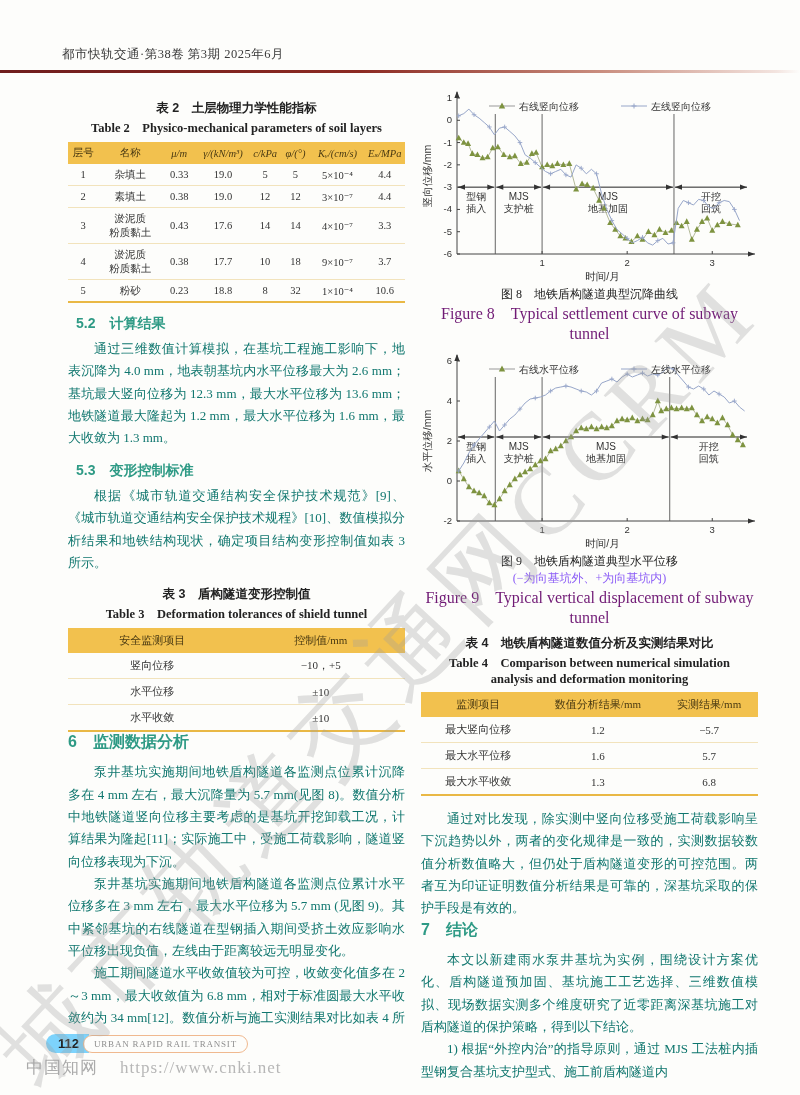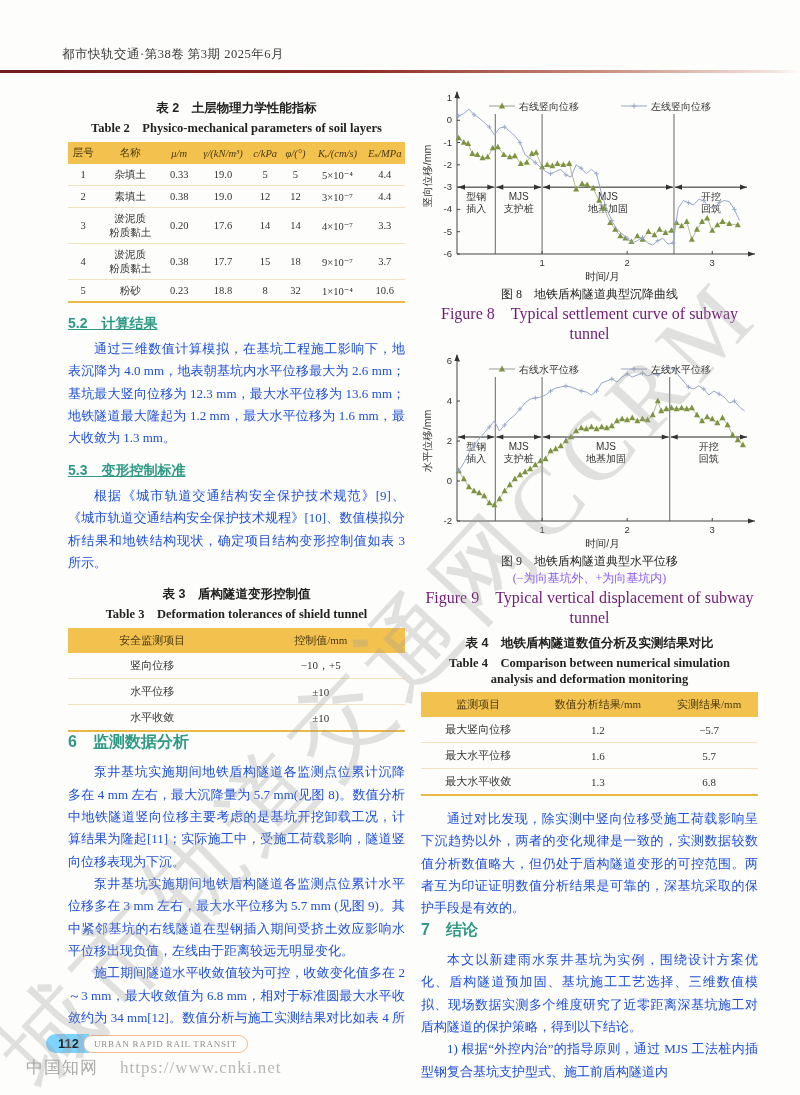--- a/index.html
+++ b/index.html
@@ -22,23 +22,23 @@
   table { width:100%; border-collapse:collapse; table-layout:fixed;
     font-size:10.5px; text-align:center; border-bottom:2px solid #e9b845; }
   th { background:#f2c14e; font-weight:normal; color:#4a3a12; padding:4px 1px; font-size:10.5px; }
   td { padding:3.5px 1px; border-top:1px solid #f2e3bc; white-space:pre-line; color:#333; }
   tr:first-child td { border-top:none; }
   .t2 th:nth-child(n+3) { font-style:italic; }
   .t3 td, .t3 th, .t4 td, .t4 th { font-size:11px; padding:5px 2px; }
 
   .sec-head { font-family:"Liberation Sans","DejaVu Sans",sans-serif; font-weight:bold;
     color:#2e9a85; white-space:pre-wrap; }
-  .sec-head.small { font-size:14px; margin:12px 0 5px;text-decoration:underline; }
+  .sec-head.small { font-size:14px; margin:12px 8px 5px; }
   .sec-head.big   { font-size:16px; margin:0 0 8px; }
-  .para { font-size:13px; line-height:1.72; text-align:justify; text-indent:2em; color:#1d4ed8; }
+  .para { font-size:13px; line-height:1.72; text-align:justify; text-indent:2em; color:#0f766e; }
 
   .fig-caption-cn { text-align:center; font-size:12px; color:#222; white-space:pre-wrap; margin-top:2px; }
   .fig-caption-note { text-align:center; font-size:12px; color:#8b5cf6; }
   .fig-caption-en { text-align:center; font-size:16px; color:#701a75; white-space:pre-wrap; margin:1px 0 8px; }
   svg.chart { display:block; }
 
   .watermark { position:absolute; left:18px; top:1005px; width:1400px;
     transform:rotate(-47deg); transform-origin:0 50%;
     font-size:96px; letter-spacing:10px; color:rgba(160,160,160,.30);
     white-space:nowrap; pointer-events:none; z-index:5; font-family:"Liberation Serif",serif; }
@@ -104,34 +104,34 @@
             <td>19.0</td>
             <td>12</td>
             <td>12</td>
             <td>3×10⁻⁷</td>
             <td>4.4</td>
           </tr>
           <tr>
             <td>3</td>
             <td>淤泥质
 粉质黏土</td>
-            <td>0.20</td>
+            <td>0.43</td>
             <td>17.6</td>
             <td>14</td>
             <td>14</td>
             <td>4×10⁻⁷</td>
             <td>3.3</td>
           </tr>
           <tr>
             <td>4</td>
             <td>淤泥质
 粉质黏土</td>
             <td>0.38</td>
             <td>17.7</td>
-            <td>15</td>
+            <td>10</td>
             <td>18</td>
             <td>9×10⁻⁷</td>
             <td>3.7</td>
           </tr>
           <tr>
             <td>5</td>
             <td>粉砂</td>
             <td>0.23</td>
             <td>18.8</td>
             <td>8</td>

